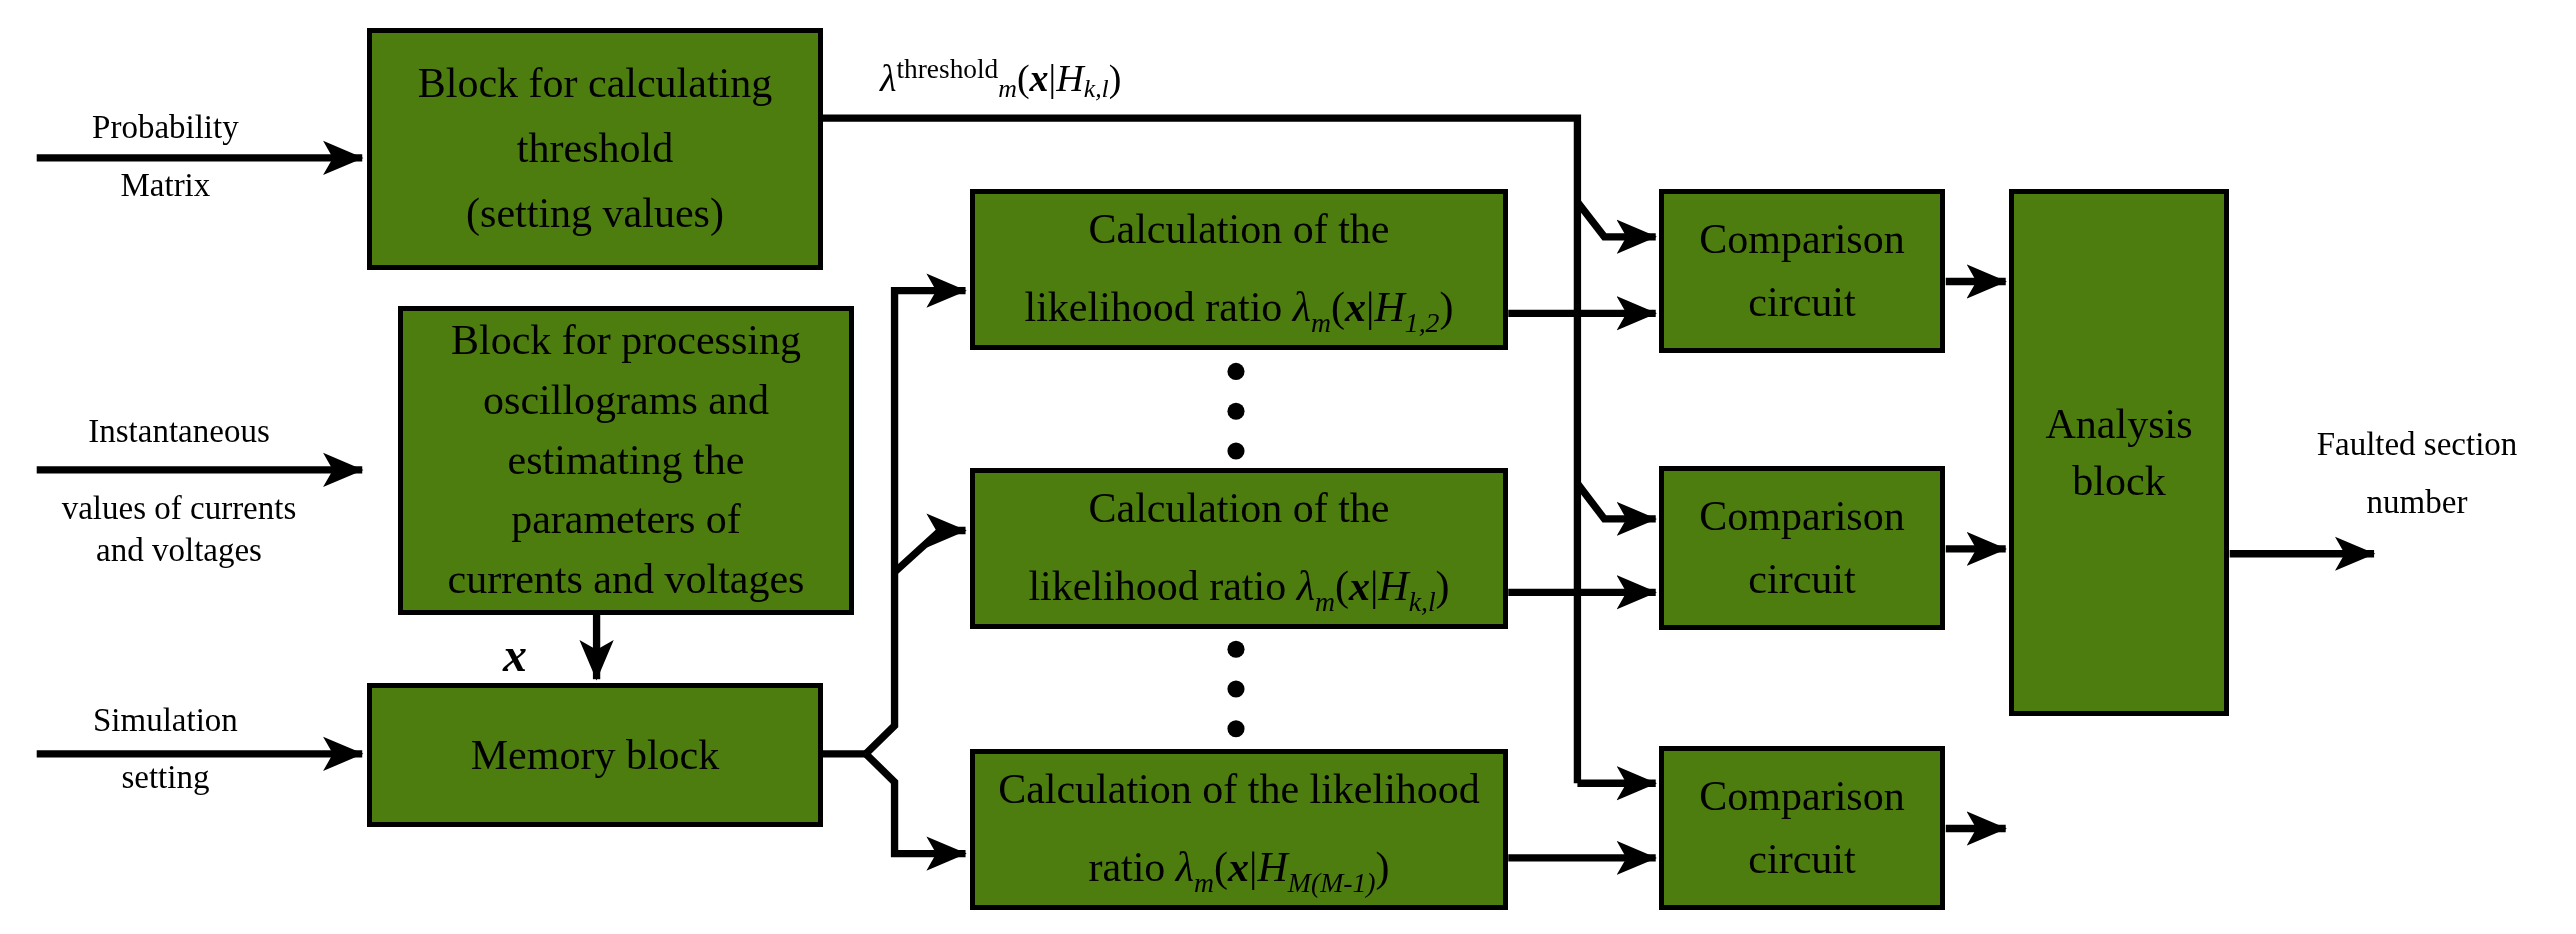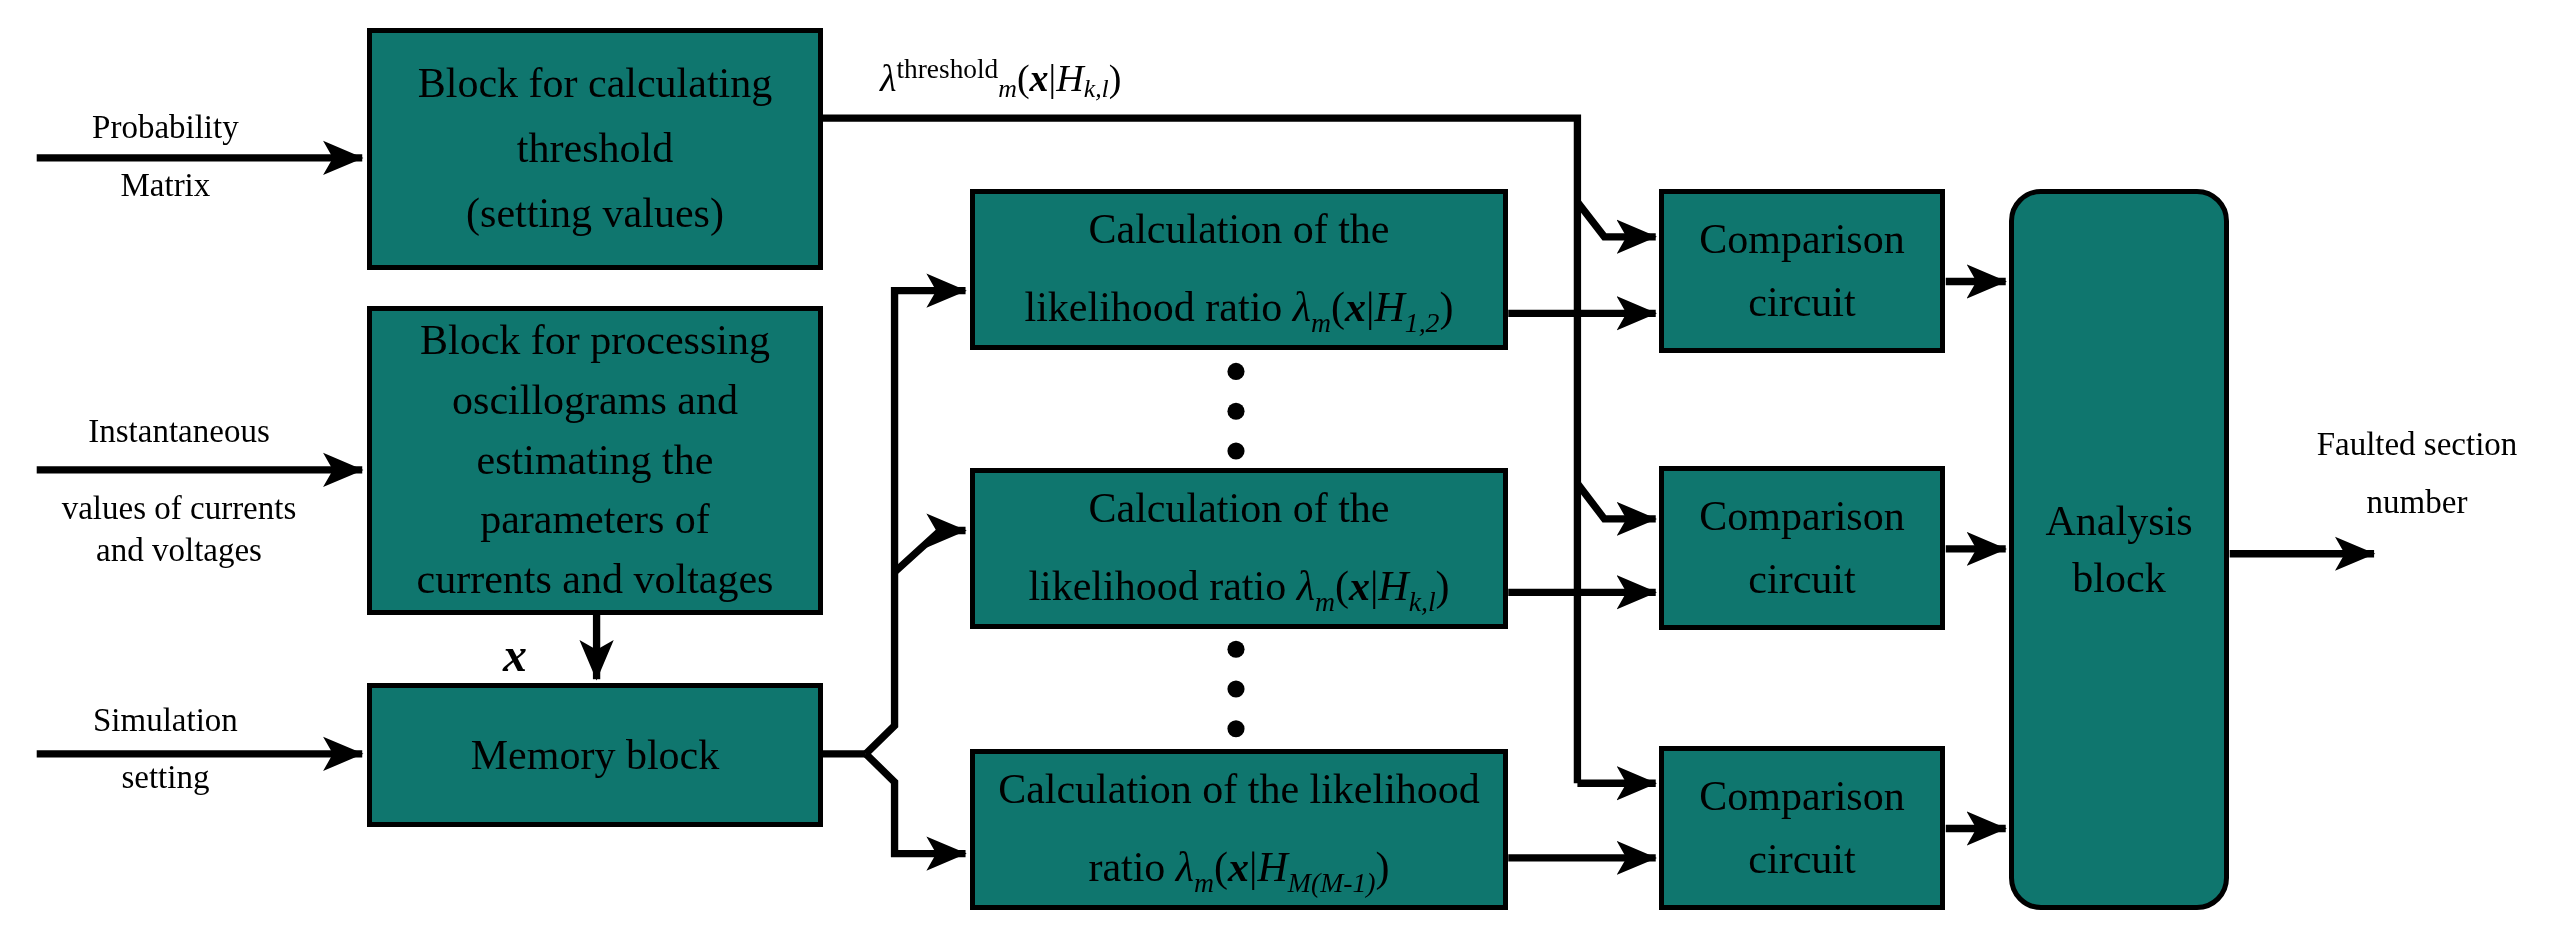--- a/index.html
+++ b/index.html
@@ -4,26 +4,26 @@
 <style>
   html,body{margin:0;padding:0;background:#ffffff;}
   .canvas{
     position:relative;width:2576px;height:935px;background:#ffffff;overflow:hidden;
     font-family:"Liberation Serif",serif;color:#000;
   }
   .wires{position:absolute;left:0;top:0;}
   .wire{stroke:#000;stroke-width:12;fill:none;stroke-linejoin:miter;}
   .dot{fill:#000;}
   .block{
-    position:absolute;background:#0f766e;border:5.5px solid #000;box-sizing:border-box;
+    position:absolute;background:#4d7c0f;border:5.5px solid #000;box-sizing:border-box;
     display:flex;flex-direction:column;justify-content:center;align-items:center;
     text-align:center;font-size:42px;line-height:1.5;
   }
   .blk-threshold{line-height:1.55;}
-  .blk-processing{line-height:1.42;}
+  .blk-processing{line-height:1.42;margin-left:31px;}
   .blk-likelihood{line-height:1.85;}
   .blk-comparison{line-height:1.5;align-items:center;}
   .blk-analysis{line-height:1.35;}
   .line{white-space:nowrap;}
   .lbl-line{
     position:absolute;text-align:center;font-size:33px;white-space:nowrap;line-height:1;
   }
   .it{font-style:italic;}
   .bi{font-style:italic;font-weight:bold;}
   .formula sub{font-size:66%;font-style:italic;vertical-align:-22%;}
@@ -143,21 +143,21 @@
   <div class="block blk-comparison" style="left:1659px;top:466px;width:286px;height:164px;">
     <div class="line">Comparison</div>
     <div class="line">circuit</div>
   </div>
 
   <div class="block blk-comparison" style="left:1659px;top:746px;width:286px;height:164px;">
     <div class="line">Comparison</div>
     <div class="line">circuit</div>
   </div>
 
-  <div class="block blk-analysis" style="left:2009px;top:189px;width:220px;height:721px;border-radius:32px;">
+  <div class="block blk-analysis" style="left:2009px;top:189px;width:220px;height:527px;">
     <div class="line">Analysis</div>
     <div class="line">block</div>
   </div>
 
   <div class="lbl-line" style="left:2258px;top:428px;width:318px;">Faulted section</div>
   <div class="lbl-line" style="left:2258px;top:486px;width:318px;">number</div>
 
 </div>
 
 

